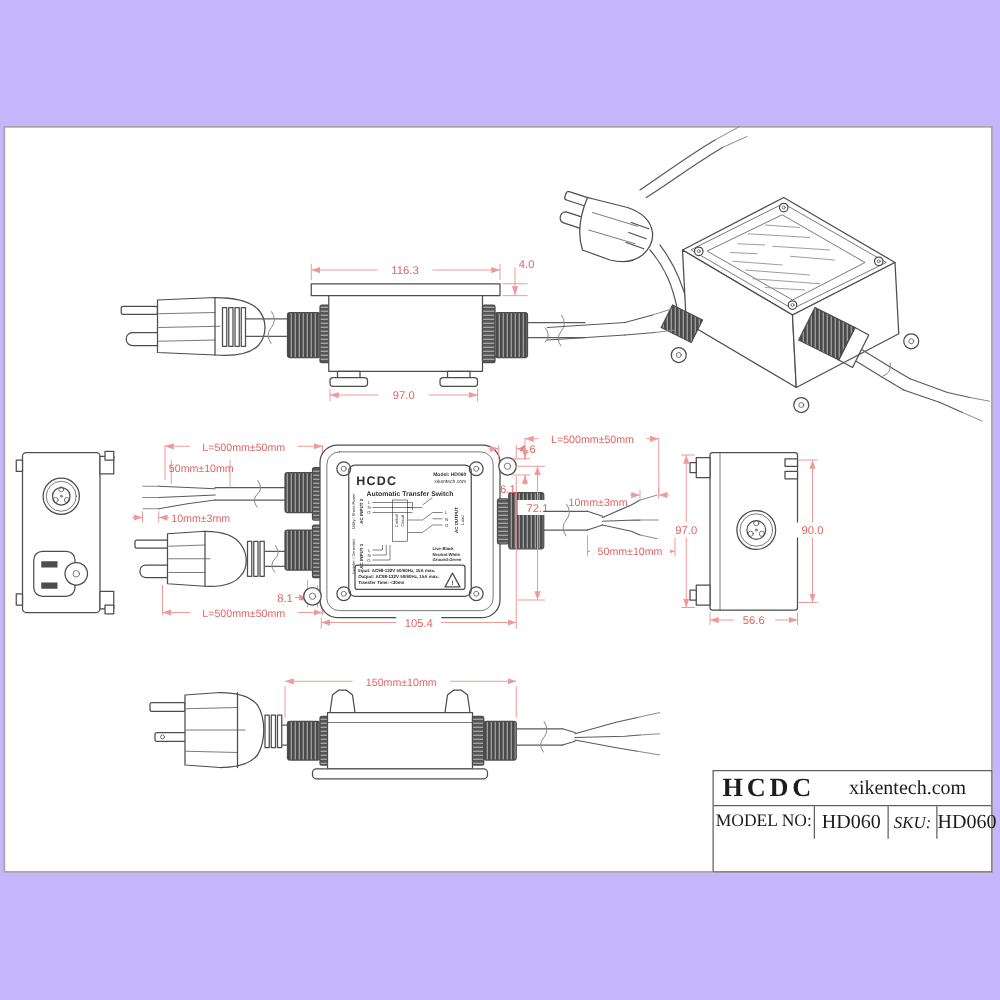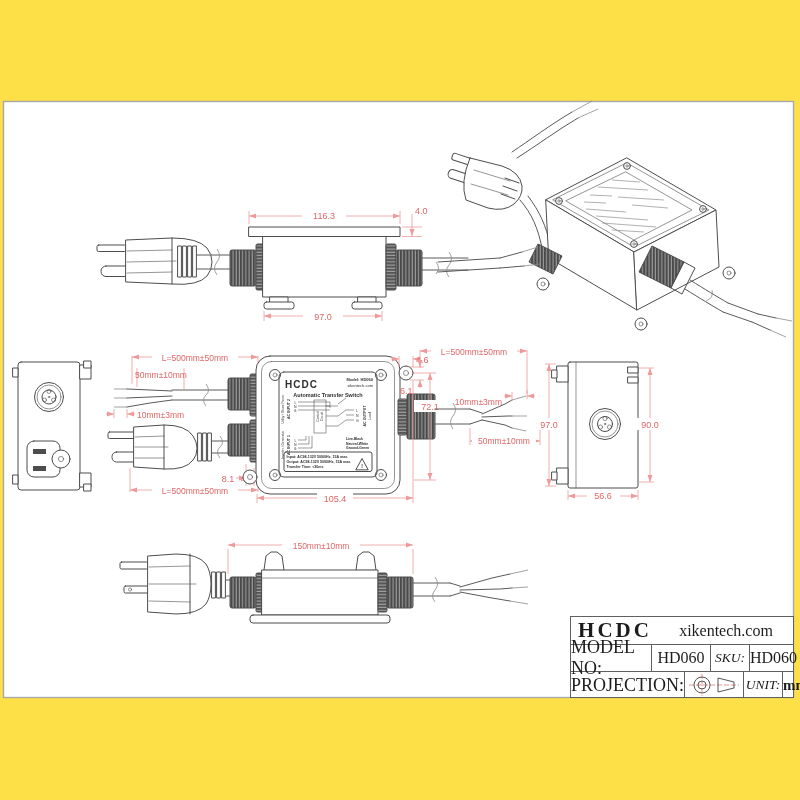--- a/index.html
+++ b/index.html
@@ -1,16 +1,16 @@
 <!DOCTYPE html>
 <html><head>
 <meta charset="utf-8">
 <style>
   html,body{margin:0;padding:0;background:#fff;}
-  #stage{position:relative;width:800px;height:800px;background:#fde047;overflow:hidden;
+  #stage{position:relative;width:800px;height:800px;background:#c4b5fd;overflow:hidden;
          font-family:"Liberation Sans",sans-serif;}
   svg text{font-family:"Liberation Sans",sans-serif;}
   .part{stroke:#4d4d4d;stroke-width:1;fill:#fff;stroke-linejoin:round;stroke-linecap:round;}
   .pl{stroke:#4d4d4d;stroke-width:1;fill:none;stroke-linejoin:round;stroke-linecap:round;}
   .thin{stroke-width:.6;}
   .wire{stroke:#5a5a5a;stroke-width:1;fill:none;stroke-linecap:round;}
   .bare{stroke:#8a8a8a;stroke-width:.8;fill:none;}
   .dim{stroke:#ef9a9a;stroke-width:.8;fill:none;}
   .dimt{fill:#e06666;font-size:9px;}
   .dimts{fill:#e06666;font-size:8.5px;}
@@ -23,21 +23,21 @@
           box-sizing:border-box;background:#fff;color:#1c1c1c;}
   #tblock .row1{height:27px;display:flex;align-items:center;border-bottom:1px solid #606060;}
   #tblock .row{height:26px;display:flex;align-items:stretch;border-bottom:1px solid #606060;}
   #tblock .row:last-child{border-bottom:none;}
   #tblock .cell{display:flex;align-items:center;justify-content:center;border-right:1px solid #606060;
                 font-family:"Liberation Serif",serif;}
   #tblock .cell:last-child{border-right:none;}
   .brand{flex:0 0 88px;font-size:21px;font-weight:bold;letter-spacing:3px;justify-content:center;display:flex;
          font-family:"Liberation Serif",serif;}
   .site{flex:1;font-size:16px;display:flex;justify-content:center;font-family:"Liberation Serif",serif;}
-  .c-lab{flex:0 0 80px;font-size:18px;}
+  .c-lab{flex:0 0 80px;font-size:14px;}
   .c-val{flex:0 0 58px;font-size:16px;}
   .c-lab2{flex:0 0 38px;font-size:13.5px;font-style:italic;}
   .c-val2{flex:1;font-size:16px;}
   .c-unitval{flex:1;font-size:15px;font-weight:bold;font-family:"DejaVu Sans",sans-serif;}
 </style>
 </head>
 <body>
 
 <div id="stage">
 <svg width="800" height="800" viewBox="0 0 800 800">
@@ -515,28 +515,14 @@
   <div class="row1">
     <div class="brand">HCDC</div>
     <div class="site">xikentech.com</div>
   </div>
   <div class="row">
     <div class="cell c-lab">MODEL NO:</div>
     <div class="cell c-val">HD060</div>
     <div class="cell c-lab2">SKU:</div>
     <div class="cell c-val2">HD060</div>
   </div>
-  <div class="row">
-    <div class="cell c-lab">PROJECTION:</div>
-    <div class="cell c-val">
-      <svg width="52" height="24" viewBox="0 0 52 24">
-        <line x1="1" y1="12" x2="51" y2="12" stroke="#e06666" stroke-width=".7" stroke-dasharray="5 2"></line>
-        <line x1="14" y1="1" x2="14" y2="23" stroke="#e06666" stroke-width=".7" stroke-dasharray="5 2"></line>
-        <circle cx="14" cy="12" r="8" fill="none" stroke="#555" stroke-width="1"></circle>
-        <circle cx="14" cy="12" r="4" fill="none" stroke="#555" stroke-width="1"></circle>
-        <polygon points="30,5 46,9 46,15 30,19" fill="none" stroke="#555" stroke-width="1"></polygon>
-      </svg>
-    </div>
-    <div class="cell c-lab2">UNIT:</div>
-    <div class="cell c-unitval">mm</div>
-  </div>
 </div>
 </div>
 
 </body></html>

